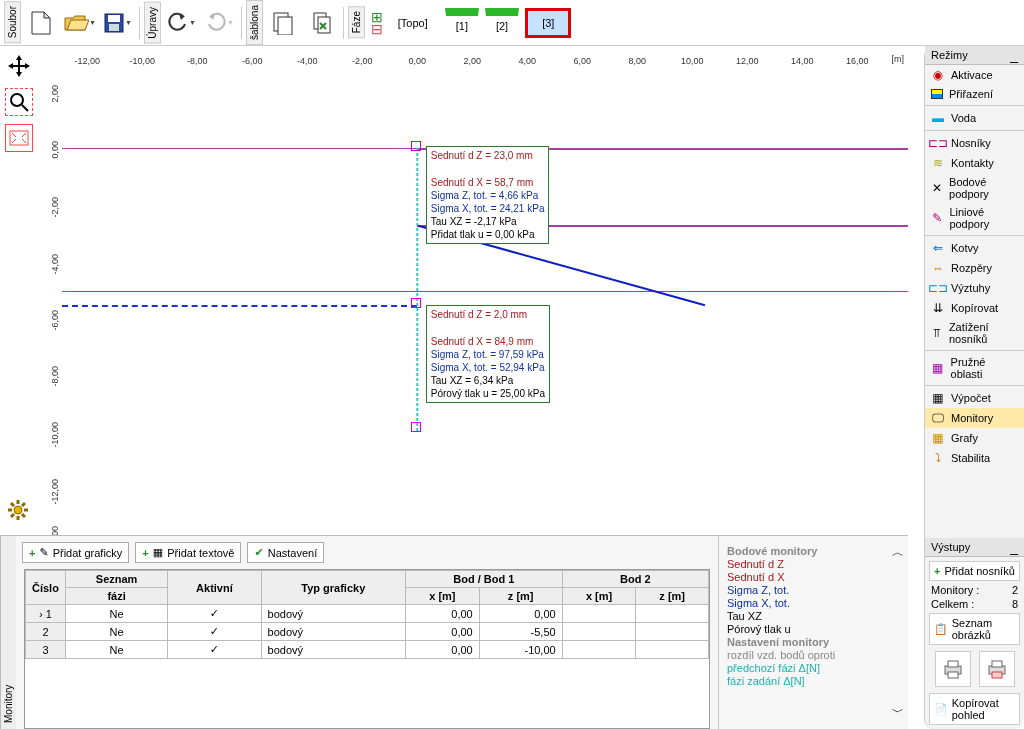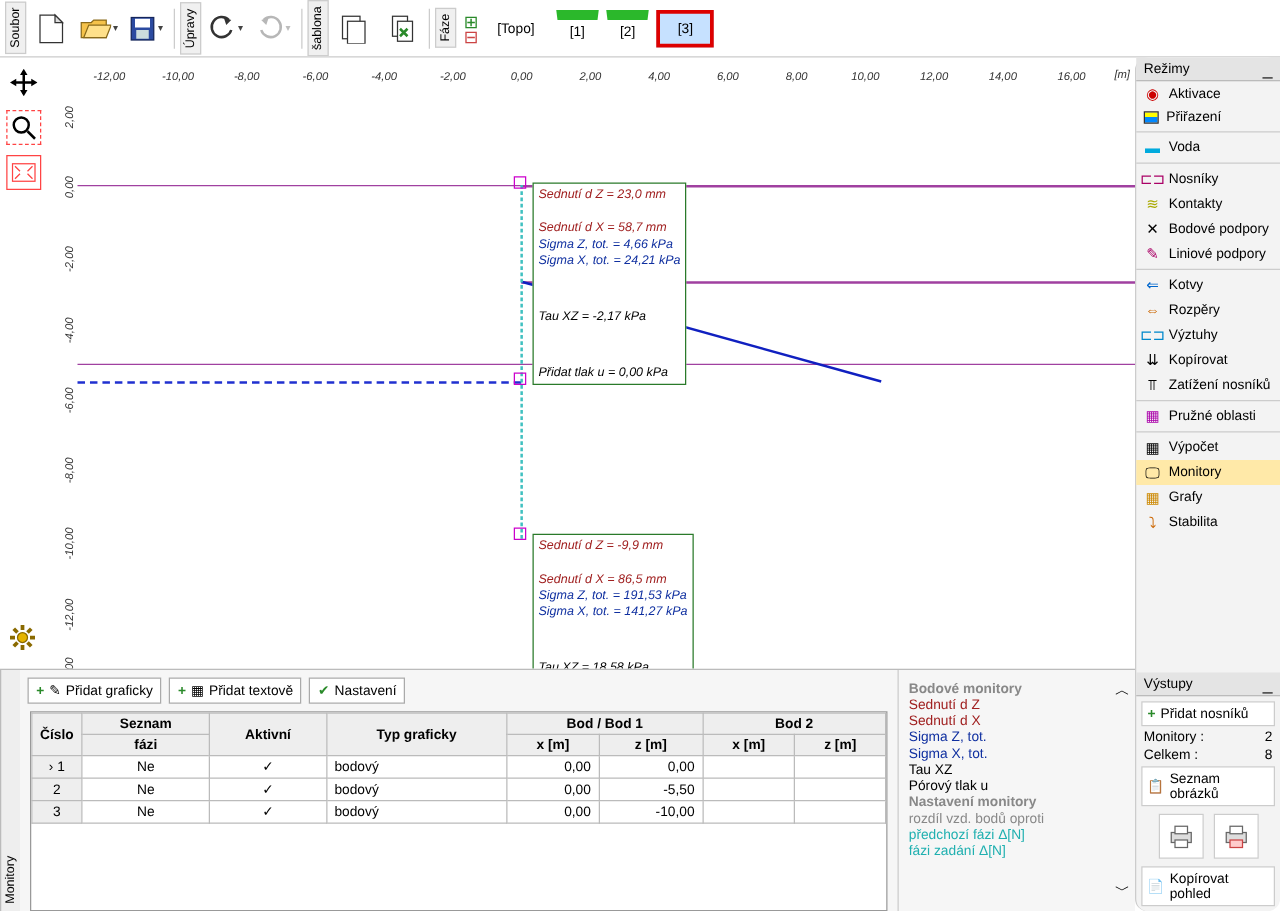--- a/index.html
+++ b/index.html
@@ -18,30 +18,30 @@
 .phase-btn.green { border-top: 8px solid #2bb82b; font-size: 11px; }
 .phase-btn.active { background: #c6e1ff; border: 3px solid #d00; padding: 0 14px; }
 
 
 .left-tools { position: absolute; left: 0; top: 46px; width: 38px; padding-top: 6px; display: flex; flex-direction: column; align-items: center; gap: 8px; }
 .lt-btn { width: 28px; height: 28px; display:flex; align-items:center; justify-content:center; border: 1px solid transparent; cursor:pointer; }
 .lt-btn.selected { border: 1px dashed #f44; }
 .gear-btn { position: absolute; left: 4px; top: 496px; width: 28px; height: 28px; display:flex; align-items:center; justify-content:center; border:1px solid transparent; cursor:pointer; }
 
 
-.canvas { position: absolute; left: 38px; top: 46px; right: 116px; bottom: 194px; overflow: hidden; font-style: italic; }
+.canvas { position: absolute; left: 38px; top: 46px; right: 116px; bottom: 194px; overflow: hidden; }
 .ruler-h { position: absolute; top: 0; left: 24px; right: 0; height: 20px; display:flex; align-items:flex-end; font-size:9px; color:#333; }
 .ruler-h .tick { position: absolute; bottom: 0; transform: translateX(-50%); }
 .ruler-h .unit { position:absolute; right:4px; bottom:2px; }
 .ruler-v { position: absolute; top: 20px; left: 0; width: 24px; bottom: 0; font-size:9px; color:#333; }
 .ruler-v .tick { position: absolute; right: 2px; transform: translateY(50%); writing-mode: vertical-rl; transform: rotate(180deg); }
 .plot { position: absolute; left: 24px; top: 20px; right: 0; bottom: 0; background:#fff; }
 
 
-.right-panel { position: absolute; right: 0; top: 46px; width: 116px; bottom: 0; background: #f3f3f3; border-left: 1px solid #ccc; display:flex; flex-direction:column;border-radius:10px; }
+.right-panel { position: absolute; right: 0; top: 46px; width: 100px; bottom: 0; background: #f3f3f3; border-left: 1px solid #ccc; display:flex; flex-direction:column;border-radius:10px; }
 .rp-header { background: #e4e4e4; padding: 3px 6px; font-size: 11px; display:flex; justify-content:space-between; align-items:center; border-bottom:1px solid #bbb; }
 .rp-min { font-size: 14px; line-height: 8px; cursor:pointer; }
 .rp-item { display:flex; align-items:center; gap:6px; padding: 3px 6px; cursor:pointer; }
 .rp-item.selected { background: #ffe9a8; }
 .rp-sep { height: 1px; background: #ccc; margin: 2px 0; }
 .rp-icon { width: 14px; height: 14px; display:inline-flex; align-items:center; justify-content:center; font-size:12px; }
 .outputs-box { padding: 2px 4px; font-size:11px; }
 .out-row { display:flex; justify-content:space-between; padding:1px 2px; }
 .out-btn { display:flex; align-items:center; gap:4px; padding:3px 4px; border:1px solid #ccc; background:#fff; margin:2px 0; cursor:pointer; font-size:11px; }
 .print-row { display:flex; gap:8px; justify-content:center; margin:6px 0; }
@@ -69,21 +69,21 @@
 .br-cyan { color:#20b0b0; }
 .br-gray { color:#888; }
 .scroll-up { position:absolute; right:4px; top:8px; cursor:pointer; font-size:12px; }
 .scroll-dn { position:absolute; right:4px; bottom:8px; cursor:pointer; font-size:12px; }
 
 
 .info-box { position:absolute; background:#fff; border:1px solid #2a7a2a; padding:2px 4px; font-size:10px; line-height:13px; white-space:nowrap; }
 .info-box .dz { color:#a02020; }
 .info-box .dx { color:#a02020;margin-top:14px; }
 .info-box .sig { color:#1030a0; }
-.info-box .tau { color:#000;margin-top:32px; }
+.info-box .tau { color:#000; }
 .marker { position:absolute; width:10px; height:10px; border:1px solid #c0c; }
 
 
 .hline { position:absolute; height:1px; }
 .dashed { border-top:2px dashed #2030d0 !important; background:none; }
 </style>
 </head>
 <body>
 
 <div class="toolbar">
@@ -239,27 +239,27 @@
     <div class="marker" style="left:41.3%; top:76%;"></div>
 
     <div class="info-box" style="left:43%; top:17%;">
       <div class="dz">Sednutí d Z = 23,0 mm</div>
       <div class="dx">Sednutí d X = 58,7 mm</div>
       <div class="sig">Sigma Z, tot. = 4,66 kPa</div>
       <div class="sig">Sigma X, tot. = 24,21 kPa</div>
       <div class="tau">Tau XZ = -2,17 kPa</div>
       <div class="tau">Přidat tlak u = 0,00 kPa</div>
     </div>
-    <div class="info-box" style="left:43%; top:77%;">
-      <div class="dz">Sednutí d Z = -9,9 mm</div>
-      <div class="dx">Sednutí d X = 86,5 mm</div>
-      <div class="sig">Sigma Z, tot. = 191,53 kPa</div>
-      <div class="sig">Sigma X, tot. = 141,27 kPa</div>
-      <div class="tau">Tau XZ = 18,58 kPa</div>
-      <div class="tau">Pórový tlak u = 70,00 kPa</div>
+    <div class="info-box" style="left:43%; top:51%;">
+      <div class="dz">Sednutí d Z = 2,0 mm</div>
+      <div class="dx">Sednutí d X = 84,9 mm</div>
+      <div class="sig">Sigma Z, tot. = 97,59 kPa</div>
+      <div class="sig">Sigma X, tot. = 52,94 kPa</div>
+      <div class="tau">Tau XZ = 6,34 kPa</div>
+      <div class="tau">Pórový tlak u = 25,00 kPa</div>
     </div>
   </div>
 </div>
 
 <div class="right-panel">
   <div class="rp-header">
       <span>Režimy</span>
       <span class="rp-min">_</span>
     </div>
   <div class="rp-item">

